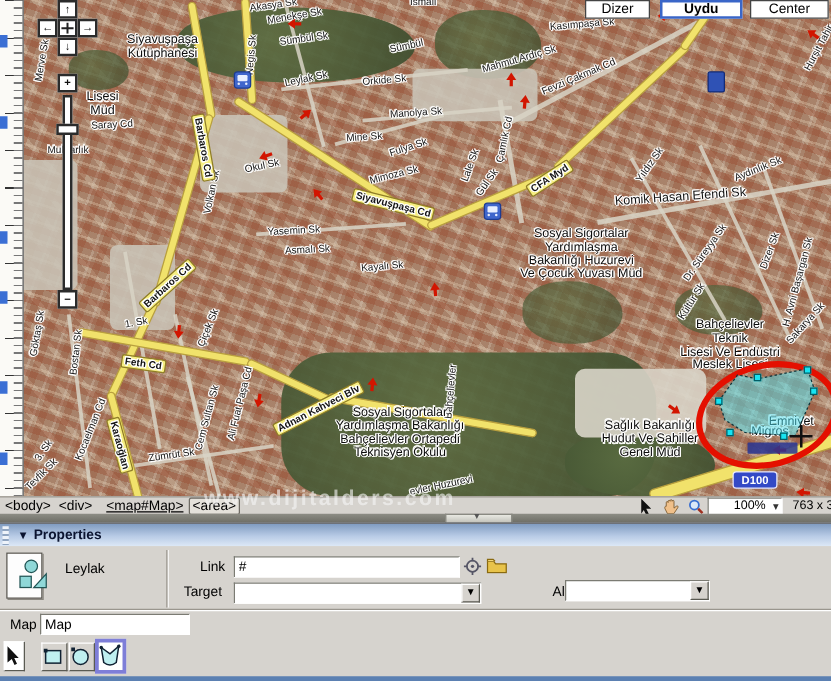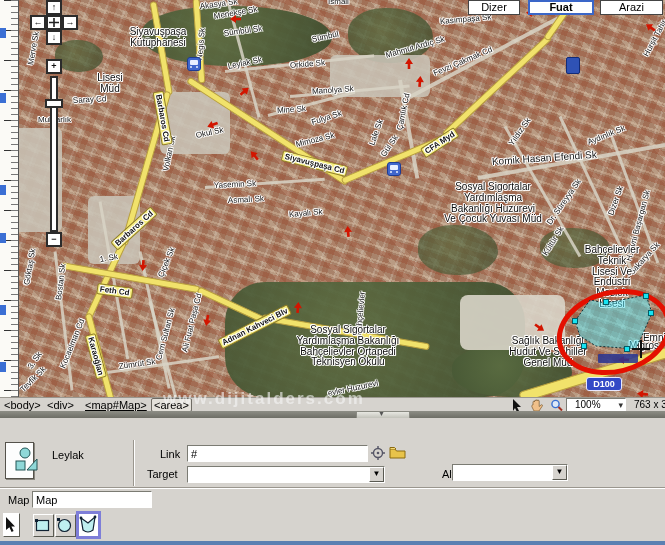--- a/index.html
+++ b/index.html
@@ -17,21 +17,21 @@
   .patch{position:absolute;z-index:1;}
   .green{background:radial-gradient(circle at 40% 40%, #5a6c41, #3e4e2f);opacity:.93;border-radius:45% 55% 50% 50%;}
   .gray{background:#c9c4b7;opacity:.88;border-radius:6px;}
   .white{background:#d9d5c9;opacity:.9;border-radius:8px;}
   .stline{position:absolute;height:3px;background:#d8d3c5;opacity:.85;transform-origin:0 50%;z-index:2;}
   .yroad{position:absolute;height:7px;background:#f1e26b;border:1px solid #b89f3e;border-radius:4px;transform-origin:0 50%;z-index:3;}
   .lbl{position:absolute;white-space:pre;transform-origin:0 50%;color:#141414;font-size:8px;line-height:1;z-index:5;
     text-shadow:1px 0 0 #fff,-1px 0 0 #fff,0 1px 0 #fff,0 -1px 0 #fff,1px 1px 0 #fff,-1px -1px 0 #fff;}
   .lbl.st2{font-size:10px;}
   .lbl.rd{background:#f6ee82;border:1px solid #8f7d26;border-radius:2px;padding:0 2px;font-weight:bold;line-height:9px;}
-  .lbl.pl{font-size:10px;text-align:center;white-space:pre-line;line-height:1.08;color:#0d0d0d;z-index:5;margin-left:28px;}
+  .lbl.pl{font-size:10px;text-align:center;white-space:pre-line;line-height:1.08;color:#0d0d0d;z-index:5;}
   .arrow{position:absolute;z-index:6;width:14px;height:10px;}
   .busicon{position:absolute;z-index:6;width:14px;height:14px;background:#3f66cc;border:1px solid #1d3c92;border-radius:3px;}
   .busicon .w{position:absolute;left:2px;top:2px;width:8px;height:5px;background:#e8efff;border-radius:1px;}
   .busicon .d1,.busicon .d2{position:absolute;bottom:2px;width:2px;height:2px;background:#e8efff;border-radius:50%;}
   .busicon .d1{left:2px}.busicon .d2{left:8px}
   #landmark{position:absolute;left:566px;top:57px;width:14px;height:17px;background:#2f52b5;border:1px solid #122b77;border-radius:2px;z-index:6;}
   #shield{position:absolute;left:586px;top:377px;width:36px;height:14px;background:#3349c6;border:1px solid #e8e8ff;border-radius:3px;
     color:#fff;font-weight:bold;font-size:9px;text-align:center;line-height:12px;z-index:6;}
   #migros-bar{position:absolute;left:598px;top:354px;width:40px;height:9px;background:#283593;opacity:.85;border-radius:1px;z-index:6;}
   #red-ellipse{position:absolute;left:556px;top:290px;width:116px;height:84px;border:5px solid #e41000;border-radius:50%;
@@ -61,21 +61,21 @@
   #watermark{position:absolute;left:163px;top:389px;z-index:40;font-size:17px;font-weight:bold;letter-spacing:2px;
     color:rgba(246,246,246,.62);pointer-events:none;}
 
   
   #tagbar{position:absolute;left:0;top:397px;width:665px;height:14px;background:#d6d3ce;border-top:1px solid #9a978f;
     font-size:11px;z-index:30;}
   .tag{position:absolute;top:1px;color:#000;}
   .tag.sel{border:1px solid #6e6b64;border-radius:2px;background:#e4e1da;padding:0 2px;top:0;}
   .sicon{position:absolute;top:1px;width:14px;height:12px;z-index:31;cursor:pointer;}
   #zoom-combo{position:absolute;left:566px;top:0;width:60px;height:14px;background:#fff;
-    border:1px solid;border-color:#7b7b73 #fff #fff #7b7b73;font-size:10px;line-height:12px;padding-left:8px;cursor:pointer;}
+    border:1px solid;border-color:#7b7b73 #fff #fff #7b7b73;font-size:10px;line-height:12px;padding-left:20px;cursor:pointer;}
   #zoom-combo .dd{position:absolute;right:2px;top:0;font-size:9px;color:#333;}
   #dims{position:absolute;left:634px;top:1px;font-size:10px;white-space:nowrap;}
 
   
   #splitter{position:absolute;left:0;top:411px;width:665px;height:7px;background:linear-gradient(#8d8d85,#6e6e66);z-index:30;}
   #grip{position:absolute;left:356px;top:0;width:54px;height:7px;background:linear-gradient(#e8e8e2,#c2c2ba);
     border:1px solid #8a8a82;border-bottom:none;cursor:pointer;}
   #grip .t{position:absolute;left:21px;top:-2px;font-size:7px;color:#555;}
 
   
@@ -359,22 +359,22 @@
       </button>
     <button class="gbtn" style="left:62px;top:15px;">→</button>
     <button class="gbtn" style="left:46px;top:30px;">↓</button>
 
     <button class="gbtn" style="left:46px;top:59px;">+</button>
     <div id="zoom-track"></div>
     <div id="zoom-handle"></div>
     <button class="gbtn" style="left:46px;top:232px;">−</button>
 
     <button class="maptype" style="left:468px;width:52px;">Dizer</button>
-    <button class="maptype active" style="left:528px;width:66px;">Fuat</button>
-    <button class="maptype" style="left:600px;width:63px;">Arazi</button>
+    <button class="maptype active" style="left:528px;width:66px;">Uydu</button>
+    <button class="maptype" style="left:600px;width:63px;">Center</button>
   </div>
 
   <div id="ruler">
     <div class="bluemark" style="top:28px;"></div>
     <div class="bluemark" style="top:93px;"></div>
     <div class="bluemark" style="top:185px;"></div>
     <div class="bluemark" style="top:233px;"></div>
     <div class="bluemark" style="top:305px;"></div>
     <div class="bluemark" style="top:362px;"></div>
   </div>
@@ -409,20 +409,23 @@
     </span>
     <span id="dims">763 x 3</span>
   </div>
 
   <div id="splitter">
     <div id="grip">
         <span class="t">▼</span>
       </div>
   </div>
 
+  <div id="prop-header">
+    <span class="gripdots"></span><span class="tri">▼</span><span>Properties</span>
+  </div>
 
   <div id="prop-body">
     <button id="hotspot-btn">
       <svg width="27" height="33" viewBox="0 0 27 33">
         <circle cx="13" cy="9" r="5" fill="#8fd8d8" stroke="#255" stroke-width="1"></circle>
         <rect x="4" y="17" width="9" height="9" fill="#8fd8d8" stroke="#255" stroke-width="1"></rect>
         <path d="M15 26 L25 26 L25 15 Z" fill="#8fd8d8" stroke="#255" stroke-width="1"></path>
       </svg>
     </button>
     <span class="plabel" style="left:52px;top:12px;">Leylak</span>

